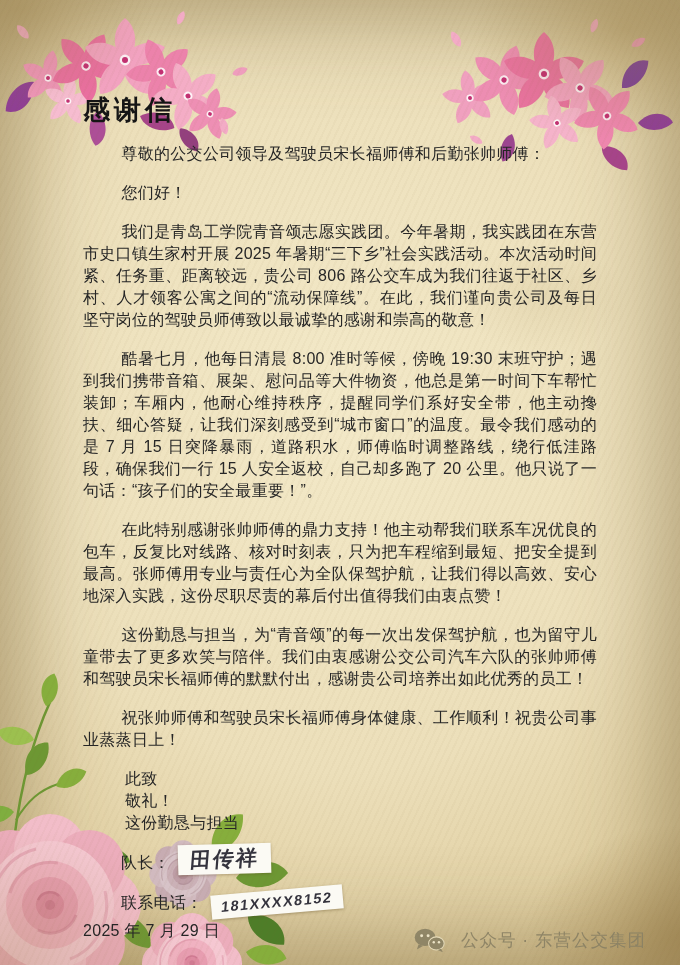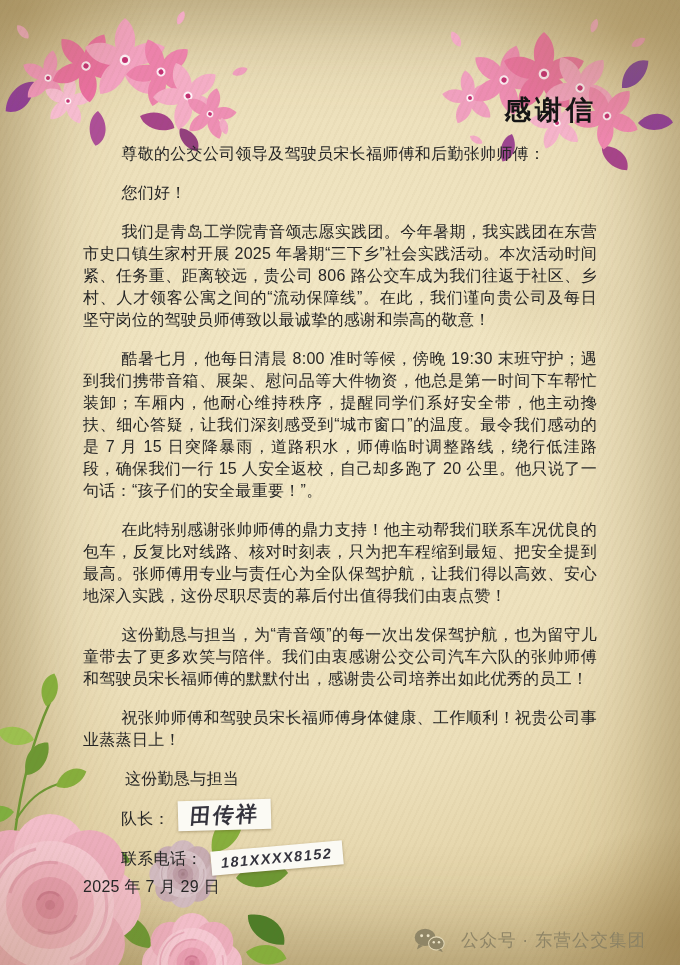--- a/index.html
+++ b/index.html
@@ -23,21 +23,21 @@
       radial-gradient(120px 80px at 80% 31%, rgba(150,125,70,.10), transparent 70%),
       repeating-linear-gradient(115deg, rgba(120,95,45,.035) 0 2px, transparent 2px 6px);
   }
   .deco{position:absolute;z-index:1;pointer-events:none;}
   .letter{
     position:absolute;left:83px;top:94px;width:514px;z-index:5;
     color:#262626;font-size:16px;line-height:22px;font-weight:500;
     letter-spacing:.3px;
   }
   .letter h1{
-    margin:0 0 12px 0;font-size:27px;line-height:32px;text-align:right;
+    margin:0 0 12px 0;font-size:27px;line-height:32px;text-align:left;
     letter-spacing:4px;color:#151515;font-weight:bold;
   }
   .letter p{margin:17px 0;text-indent:2.4em;text-align:justify;}
   .closing p{text-indent:0;margin:0 0 0 42px;text-align:left;}
   .sig-row{display:flex;align-items:flex-end;gap:8px;margin:6px 0 2px 38px;height:34px;}
   .sig-label{white-space:nowrap;}
   .slip{
     display:inline-block;background:#fbfaf4;box-shadow:0 1px 3px rgba(90,70,30,.4);
     padding:2px 12px;color:#34333d;
   }
@@ -162,20 +162,22 @@
     <h1>感谢信</h1>
     <p>尊敬的公交公司领导及驾驶员宋长福师傅和后勤张帅师傅：</p>
     <p>您们好！</p>
     <p class="para">我们是青岛工学院青音颂志愿实践团。今年暑期，我实践团在东营市史口镇生家村开展 2025 年暑期“三下乡”社会实践活动。本次活动时间紧、任务重、距离较远，贵公司 806 路公交车成为我们往返于社区、乡村、人才领客公寓之间的“流动保障线”。在此，我们谨向贵公司及每日坚守岗位的驾驶员师傅致以最诚挚的感谢和崇高的敬意！</p>
     <p class="para">酷暑七月，他每日清晨 8:00 准时等候，傍晚 19:30 末班守护；遇到我们携带音箱、展架、慰问品等大件物资，他总是第一时间下车帮忙装卸；车厢内，他耐心维持秩序，提醒同学们系好安全带，他主动搀扶、细心答疑，让我们深刻感受到“城市窗口”的温度。最令我们感动的是 7 月 15 日突降暴雨，道路积水，师傅临时调整路线，绕行低洼路段，确保我们一行 15 人安全返校，自己却多跑了 20 公里。他只说了一句话：“孩子们的安全最重要！”。</p>
     <p class="para">在此特别感谢张帅师傅的鼎力支持！他主动帮我们联系车况优良的包车，反复比对线路、核对时刻表，只为把车程缩到最短、把安全提到最高。张师傅用专业与责任心为全队保驾护航，让我们得以高效、安心地深入实践，这份尽职尽责的幕后付出值得我们由衷点赞！</p>
     <p class="para">这份勤恳与担当，为“青音颂”的每一次出发保驾护航，也为留守儿童带去了更多欢笑与陪伴。我们由衷感谢公交公司汽车六队的张帅师傅和驾驶员宋长福师傅的默默付出，感谢贵公司培养出如此优秀的员工！</p>
     <p class="para">祝张帅师傅和驾驶员宋长福师傅身体健康、工作顺利！祝贵公司事业蒸蒸日上！</p>
 
     <div class="closing">
+      <p>此致</p>
+      <p>敬礼！</p>
       <p>这份勤恳与担当</p>
 
       <div class="sig-row">
         <span class="sig-label">队长：</span>
         <span class="slip name-slip">
           <span class="hand">田传祥</span>
         </span>
       </div>
 
       <div class="sig-row">

